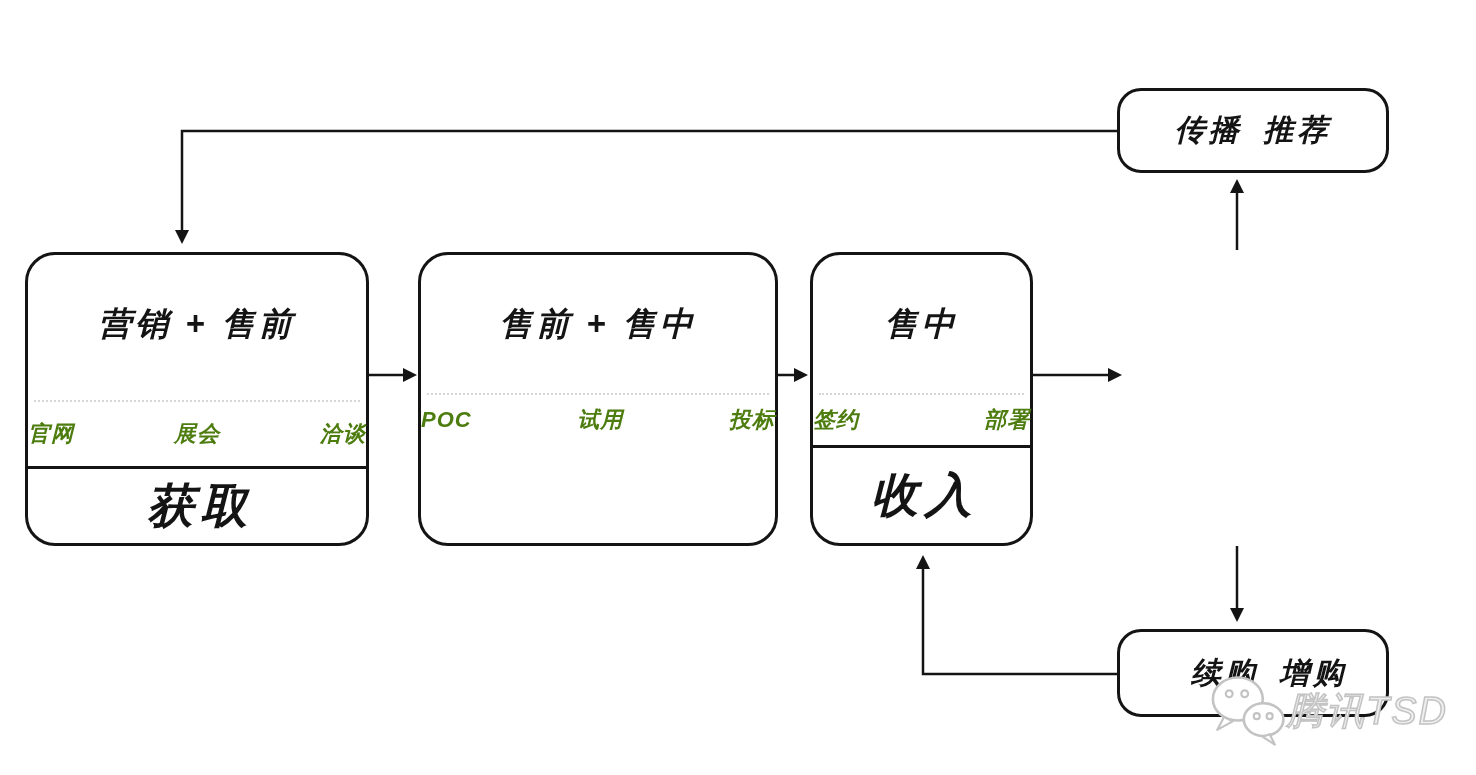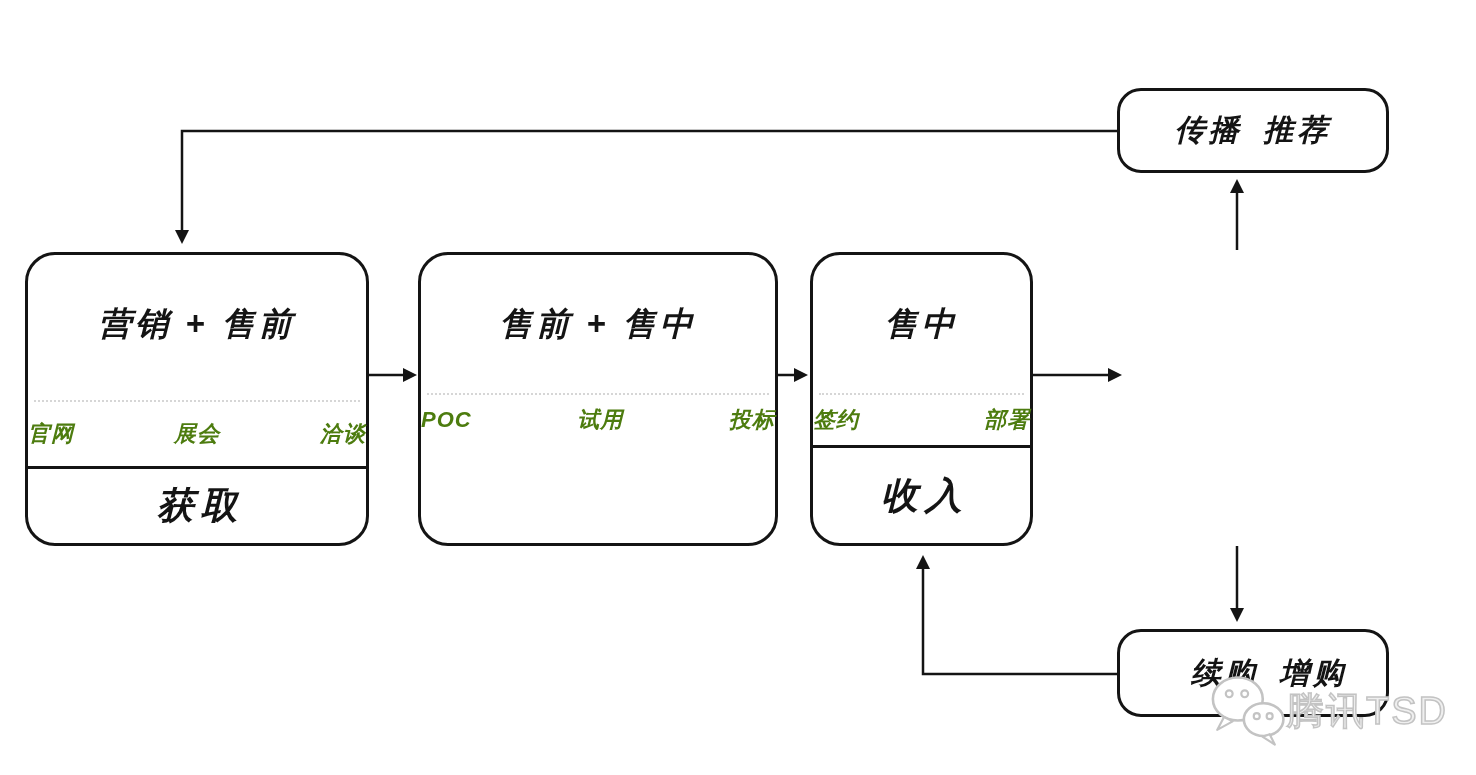--- a/index.html
+++ b/index.html
@@ -70,21 +70,21 @@
     white-space: nowrap;
   }
   .stage-row {
     flex: 1;
     border-top: 3px solid #141414;
     display: flex;
     align-items: center;
     justify-content: center;
     font-style: italic;
     font-weight: bold;
-    font-size: 37px;
+    font-size: 47px;
     letter-spacing: 7px;
     text-indent: 7px;
     color: #141414;
     white-space: nowrap;
   }
 
   
   .sidebox {
     position: absolute;
     left: 1117px;
@@ -109,20 +109,21 @@
   .repurchase-box { top: 629px; height: 88px; padding-left: 32px; }
 
   
   .watermark {
     position: absolute;
     left: 1206px;
     top: 672px;
     display: flex;
     align-items: center;
     z-index: 3;
+    font-style: italic;
   }
   .watermark-text {
     font-size: 38px;
     letter-spacing: 2px;
     color: #efefef;
     -webkit-text-stroke: 1.5px #c3c3c3;
     white-space: nowrap;
     margin-left: -6px;
   }
 </style>

